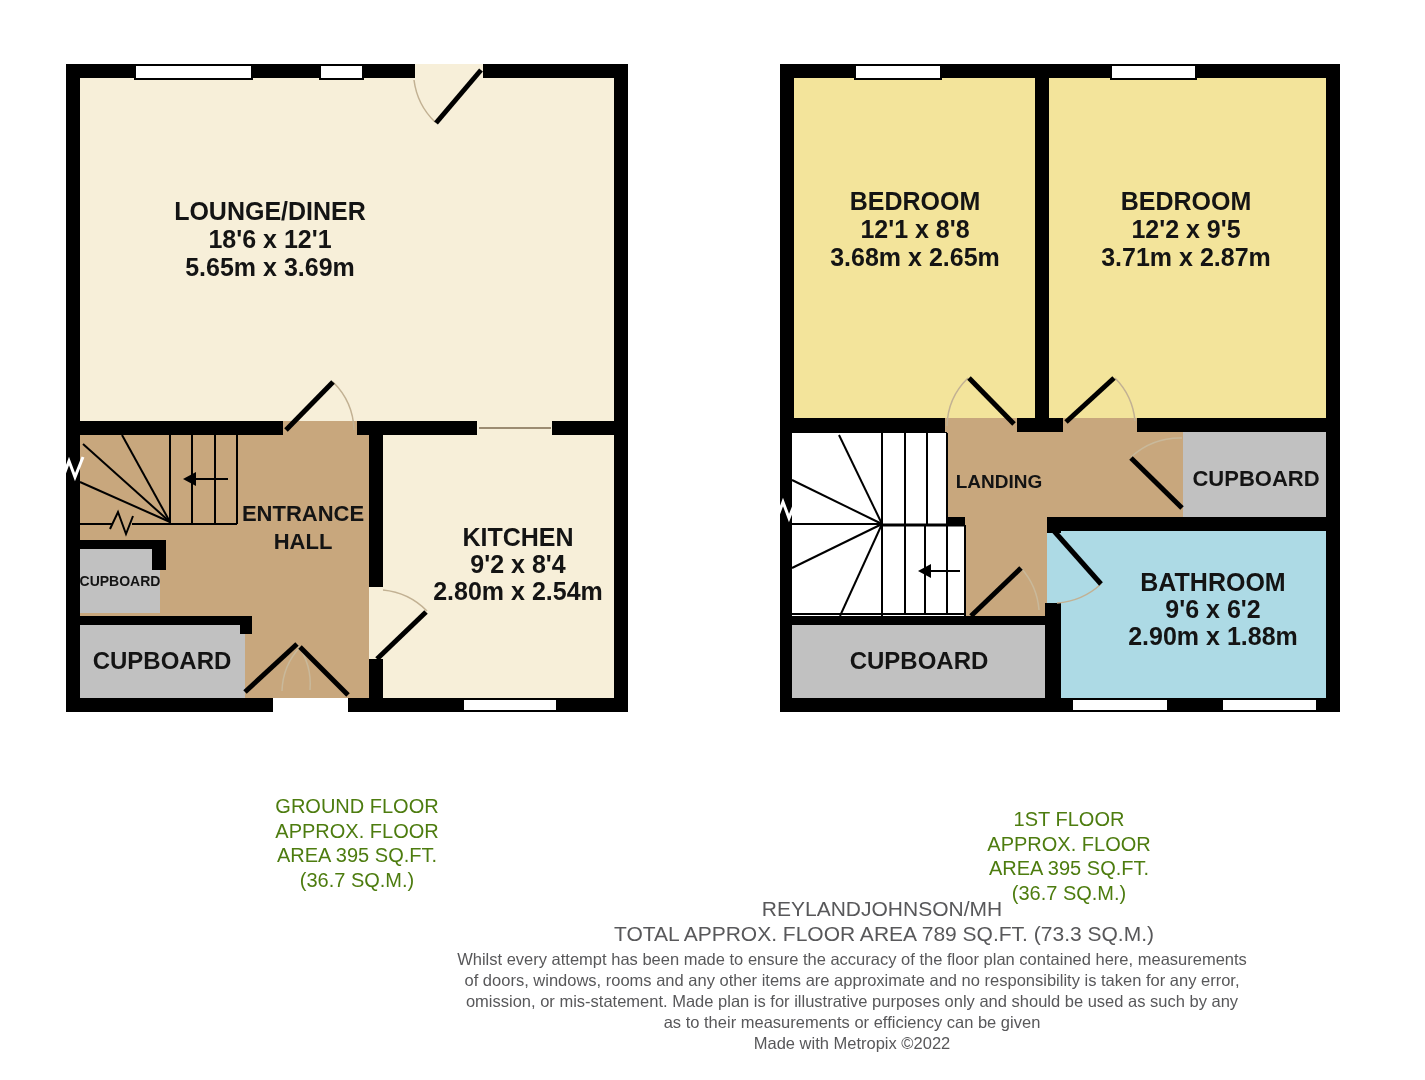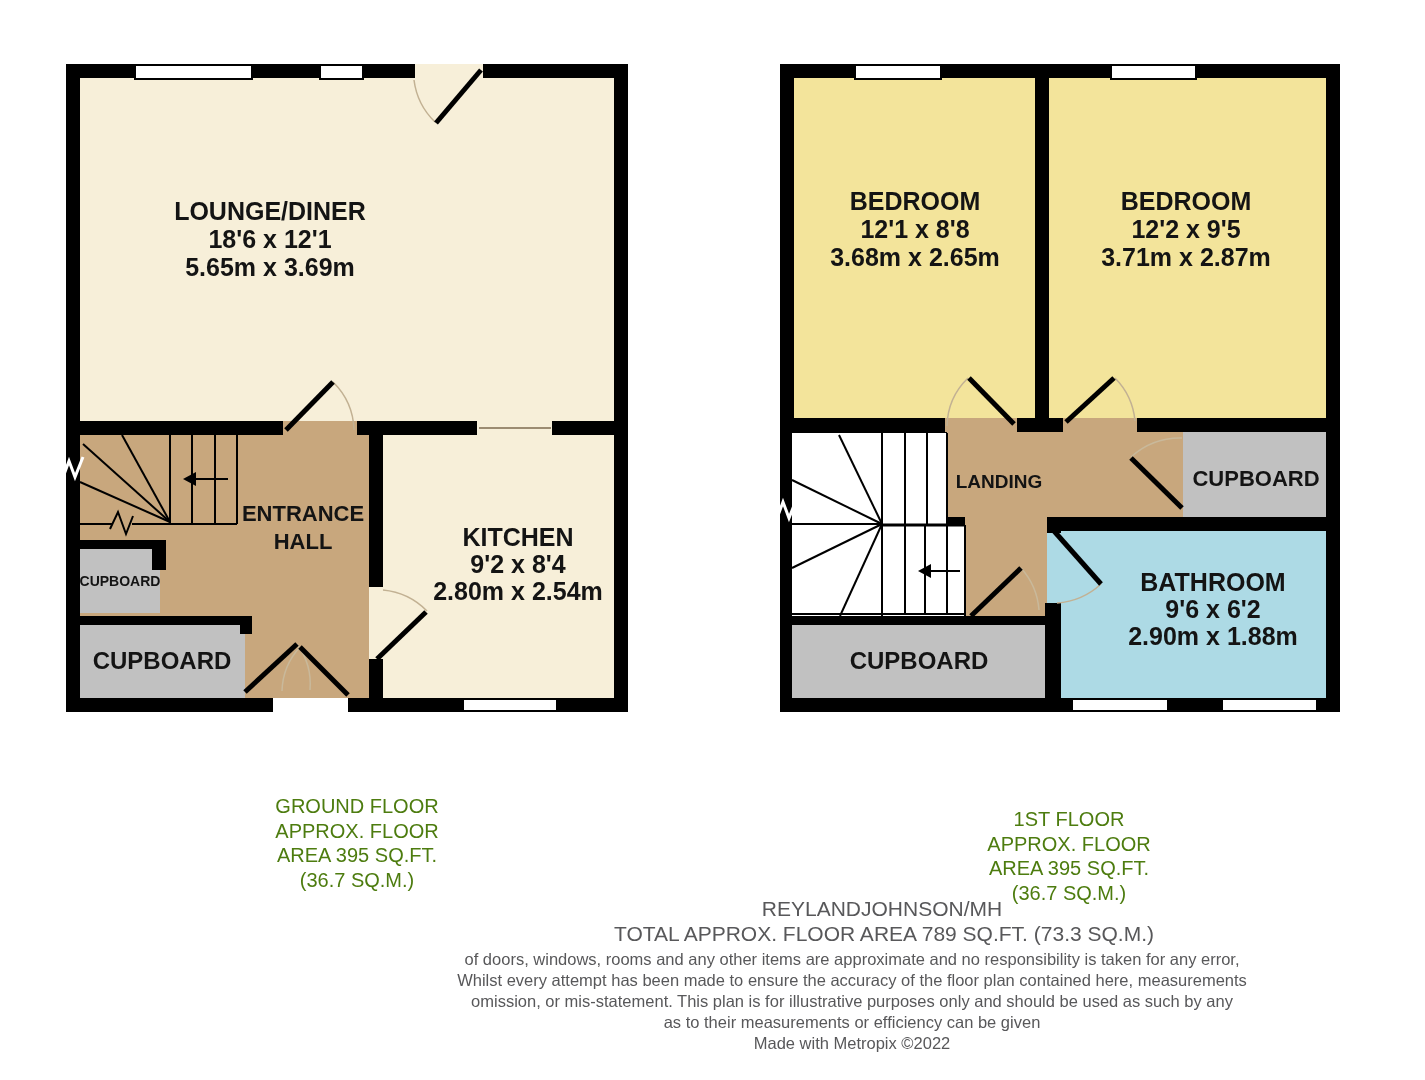--- a/index.html
+++ b/index.html
@@ -195,19 +195,19 @@
 </div>
 <div class="caption" style="left:1069px;top:794px;margin-top:13px;">
   <div>1ST FLOOR</div>
   <div>APPROX. FLOOR</div>
   <div>AREA 395 SQ.FT.</div>
   <div>(36.7 SQ.M.)</div>
 </div>
 <div class="footline ref" style="left:852px;top:897px;">REYLANDJOHNSON/MH</div>
 <div class="footline total" style="left:852px;top:922px;margin-left:32px;">TOTAL APPROX. FLOOR AREA 789 SQ.FT. (73.3 SQ.M.)</div>
 <div class="footline disc" style="left:852px;top:949px;">
+  <div>Whilst every attempt has been made to ensure the accuracy of the floor plan contained here, measurements</div>
   <div>of doors, windows, rooms and any other items are approximate and no responsibility is taken for any error,</div>
-  <div>Whilst every attempt has been made to ensure the accuracy of the floor plan contained here, measurements</div>
-  <div>omission, or mis-statement. This plan is for illustrative purposes only and should be used as such by any</div>
+  <div>omission, or mis-statement. Made plan is for illustrative purposes only and should be used as such by any</div>
   <div>as to their measurements or efficiency can be given</div>
   <div>Made with Metropix ©2022</div>
 </div>
 </div>
 
 </body></html>

